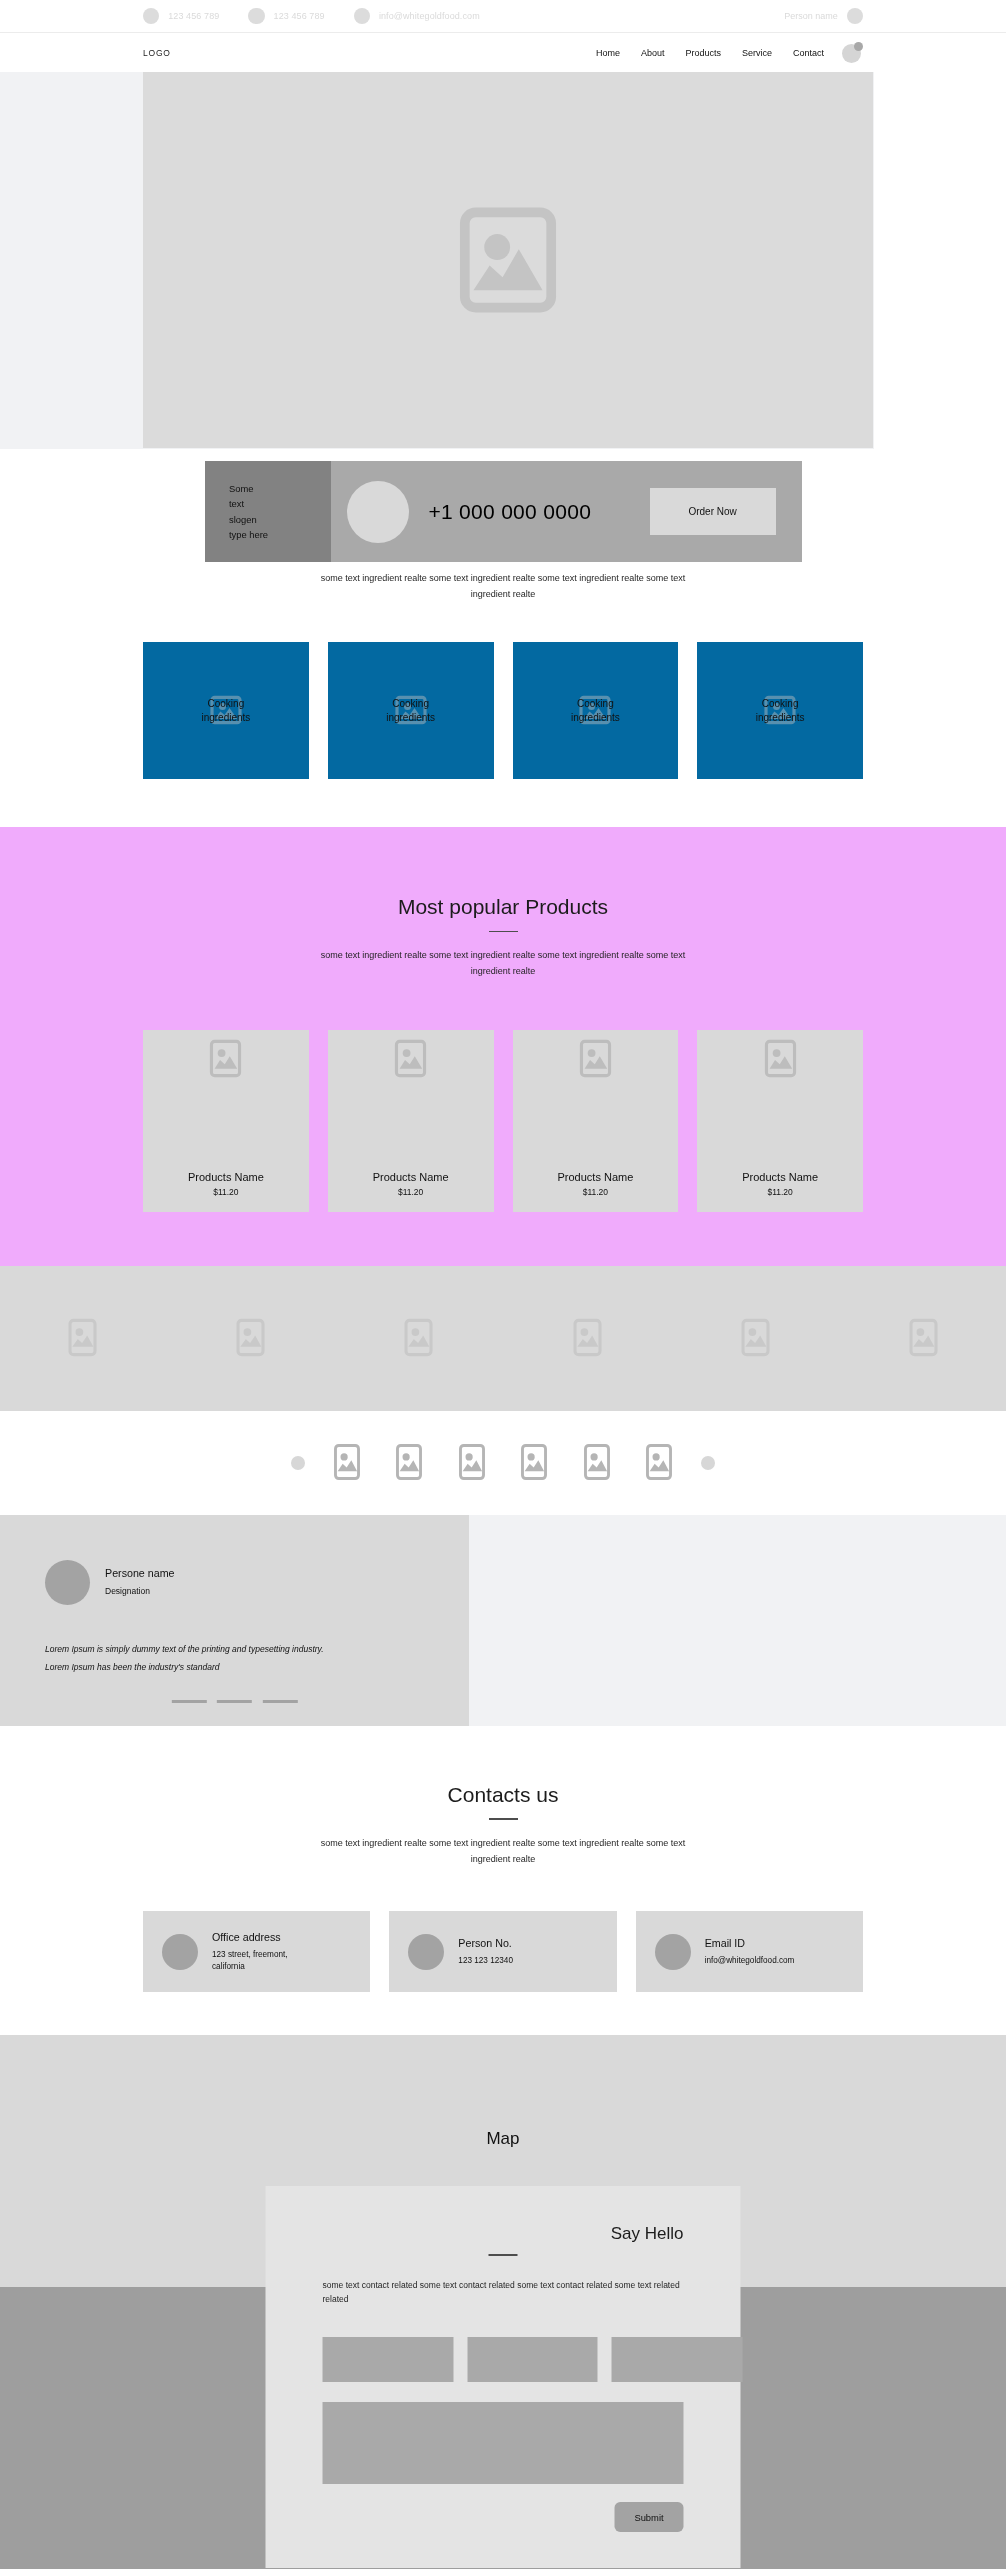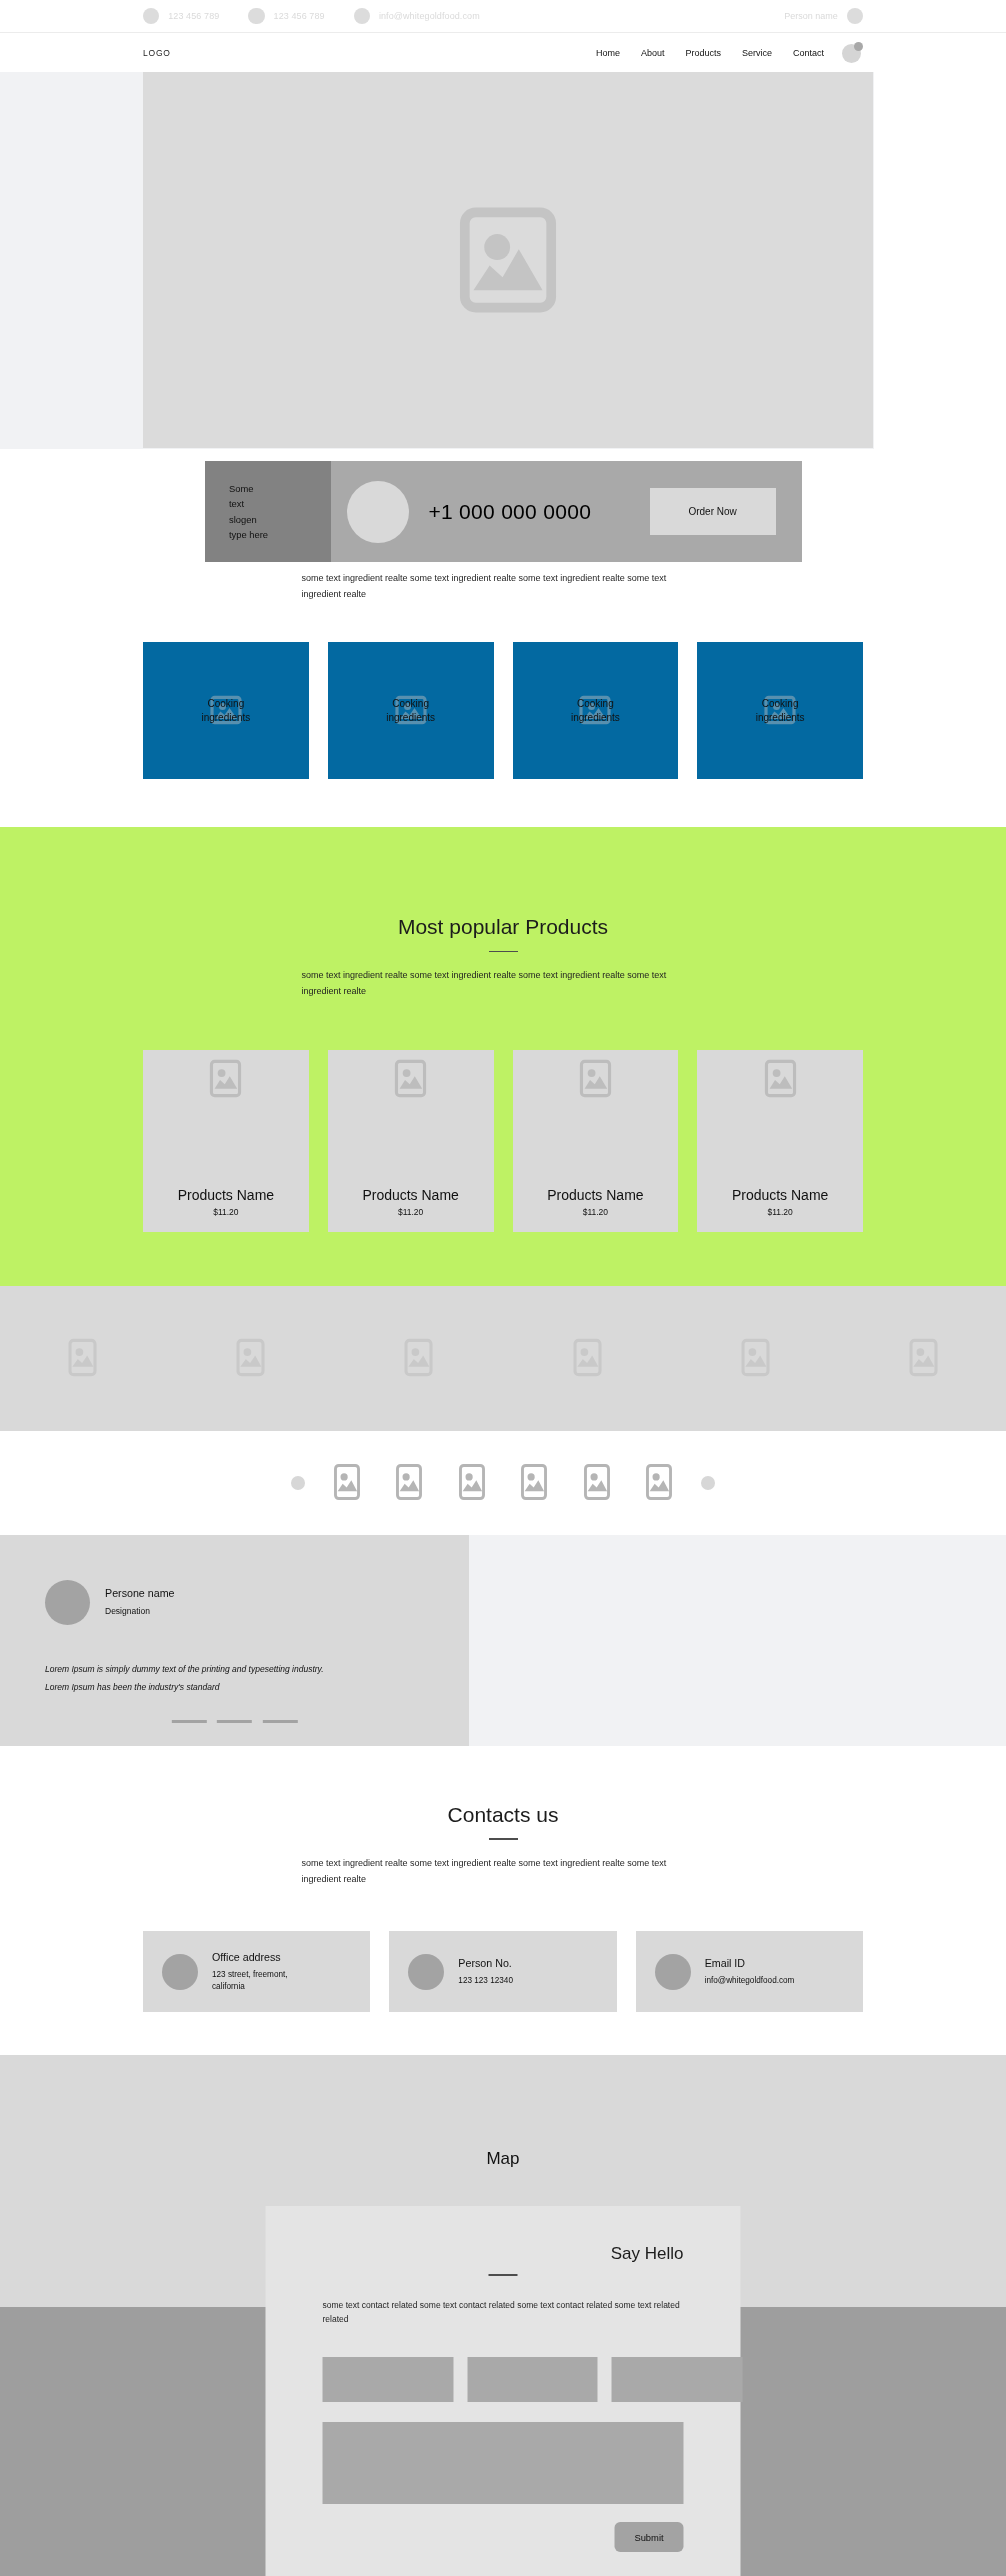--- a/index.html
+++ b/index.html
@@ -109,21 +109,21 @@
   
   .section { padding: 0 143px; }
   .sec-title {
     text-align: center; font-size: 21px; font-weight: 400; color: #1c1c1c;
   }
   .sec-rule {
     width: 29px; height: 1.3px; background: #4d4d4d;
     margin: 11.3px auto 0;
   }
   .sec-sub {
-    font-size: 9px; line-height: 1.75;
+    text-align: center; font-size: 9px; line-height: 1.75;
     color: #1f1f1f; margin: 16.4px auto 0; max-width: 403px;
   }
 
   
   .ingredients { background: #ffffff; padding-top: 70px; padding-bottom: 48px; }
   .ing-grid {
     display: grid; grid-template-columns: repeat(4, 1fr);
     gap: 19px; margin-top: 40px;
   }
   .ing-card {
@@ -135,35 +135,35 @@
     position: absolute; left: 50%; top: 50%;
     transform: translate(-50%, -50%);
     opacity: .45;
   }
   .ing-label {
     position: relative; z-index: 2;
     font-size: 10px; line-height: 1.35; text-align: center; color: #111;
   }
 
   
-  .products { background: #bef264; padding-top: 88px; padding-bottom: 54px; }
+  .products { background: #f0abfc; padding-top: 68px; padding-bottom: 54px; }
   .prod-grid {
     display: grid; grid-template-columns: repeat(4, 1fr);
     gap: 19px; margin-top: 50px;
   }
   .prod-card {
     height: 182px; background: #d9d9d9;
     display: flex; flex-direction: column;
     align-items: center; justify-content: center;
   }
   .prod-icon { margin-top: 8.8px; }
   .prod-meta {
     margin-top: auto; margin-bottom: 15px; text-align: center;
   }
-  .prod-name { font-size: 14px; color: #111; }
+  .prod-name { font-size: 11px; color: #111; }
   .prod-price { font-size: 8.5px; color: #111; margin-top: 3.8px; }
 
   
   .gallery {
     background: #d9d9d9; height: 145px;
     display: flex; align-items: center; justify-content: space-between;
     padding: 0 63px;
   }
   .gal-item { opacity: .55; }
 

